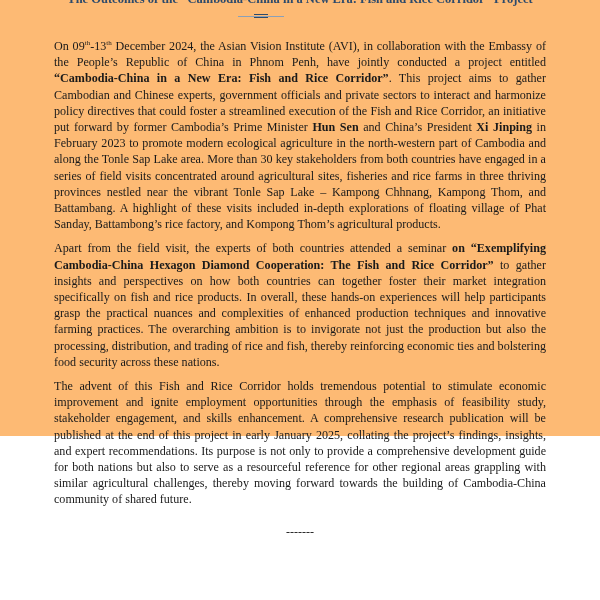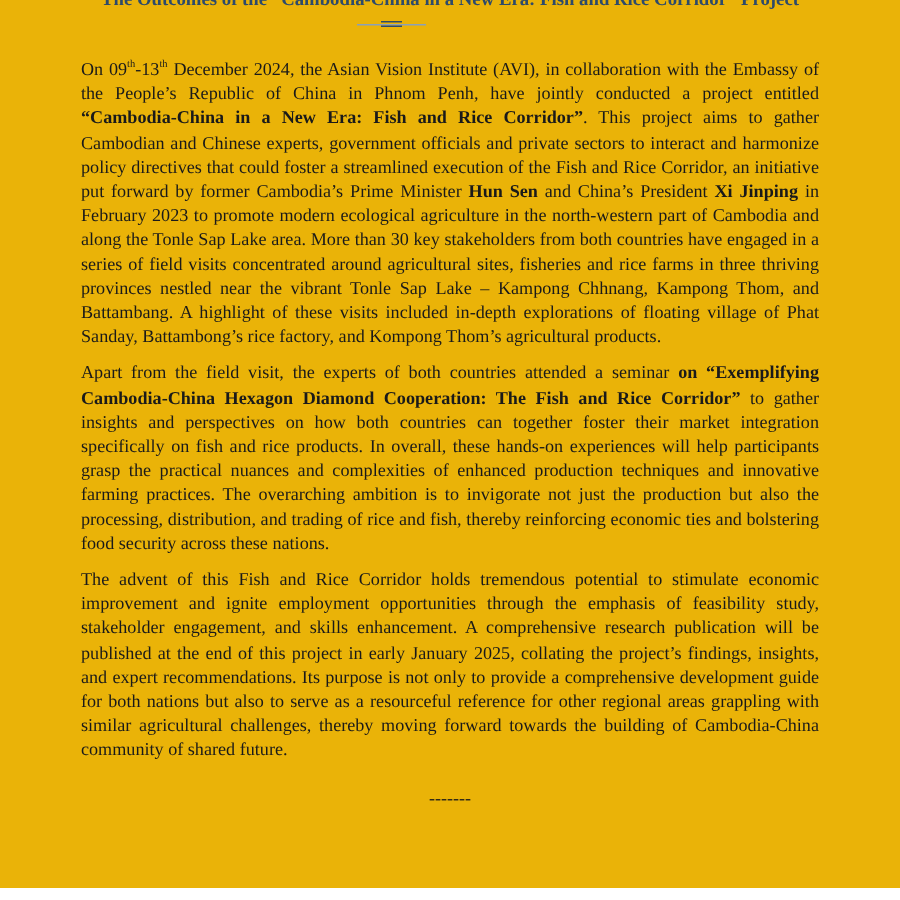--- a/index.html
+++ b/index.html
@@ -6,22 +6,22 @@
       margin: 0;
       padding: 0;
       background: #ffffff;
       width: 600px;
       height: 600px;
       overflow: hidden;
     }
     .page {
       position: relative;
       width: 600px;
-      height: 592px;
-      background: #eab308;
+      height: 436px;
+      background: #fdba74;
       font-family: "Liberation Serif", serif;
       color: #1a1a1a;
     }
     .title {
       position: absolute;
       top: -8px;
       left: 0;
       width: 600px;
       text-align: center;
       font-size: 12.5px;

